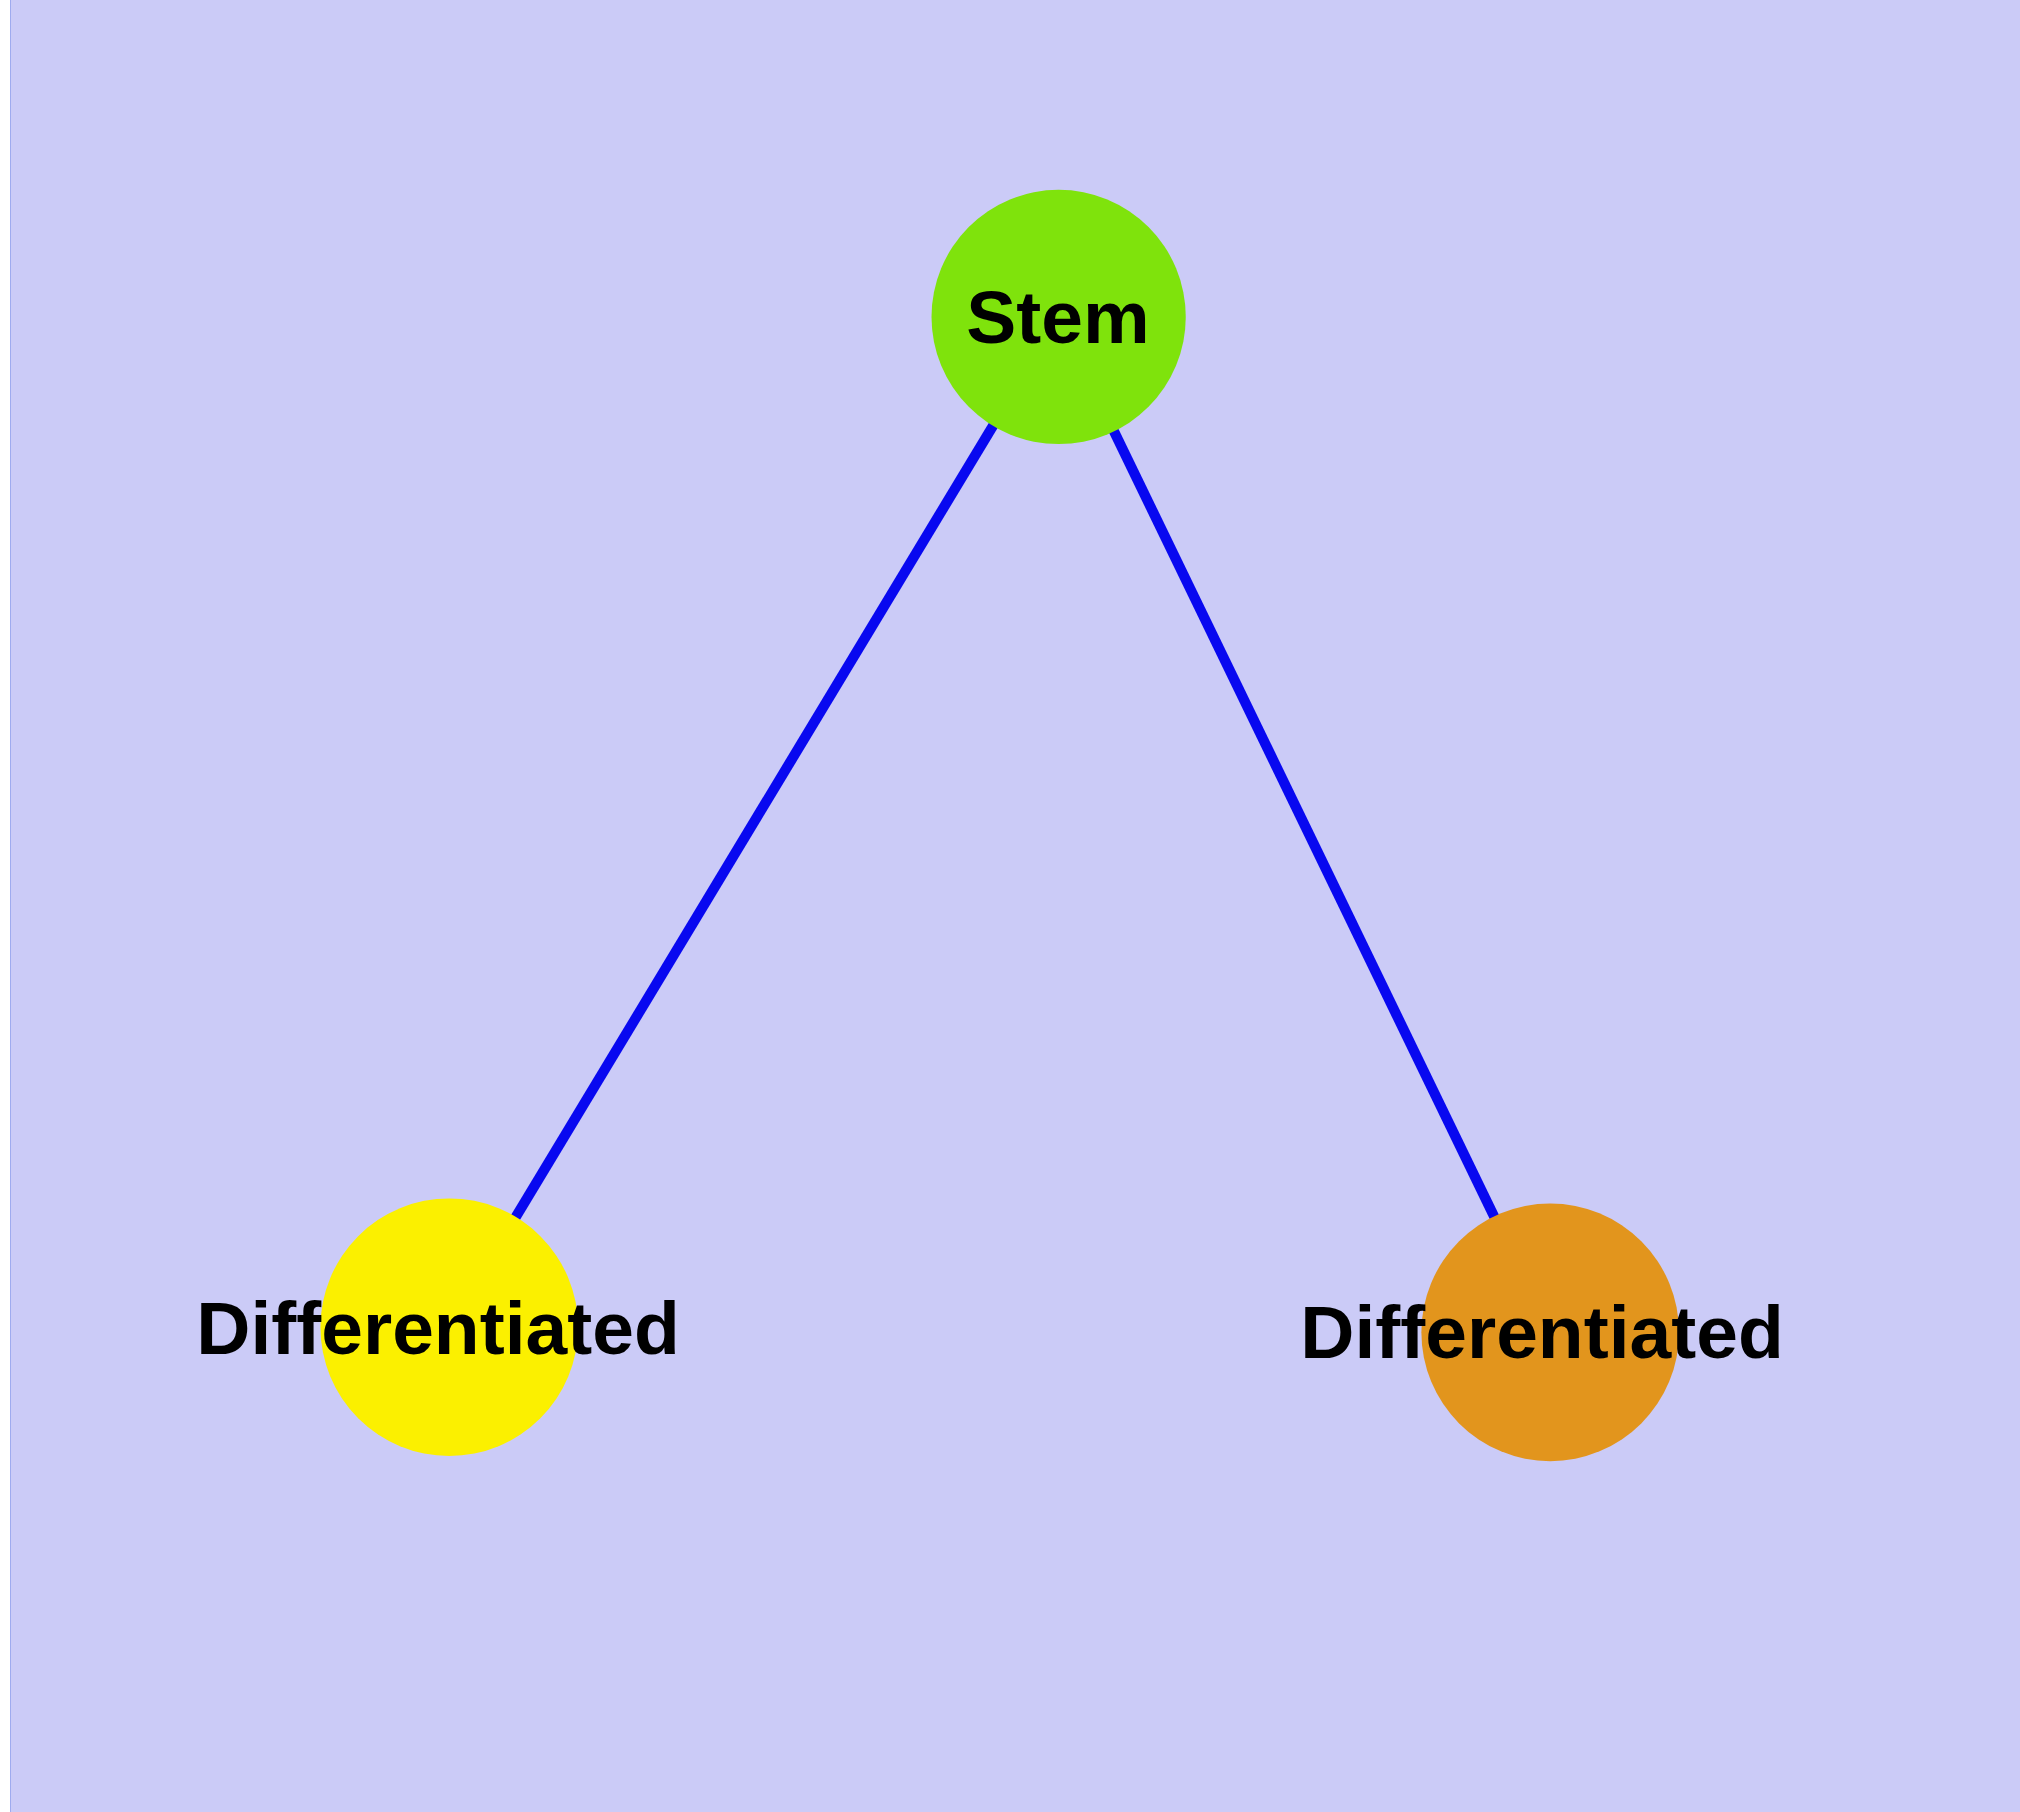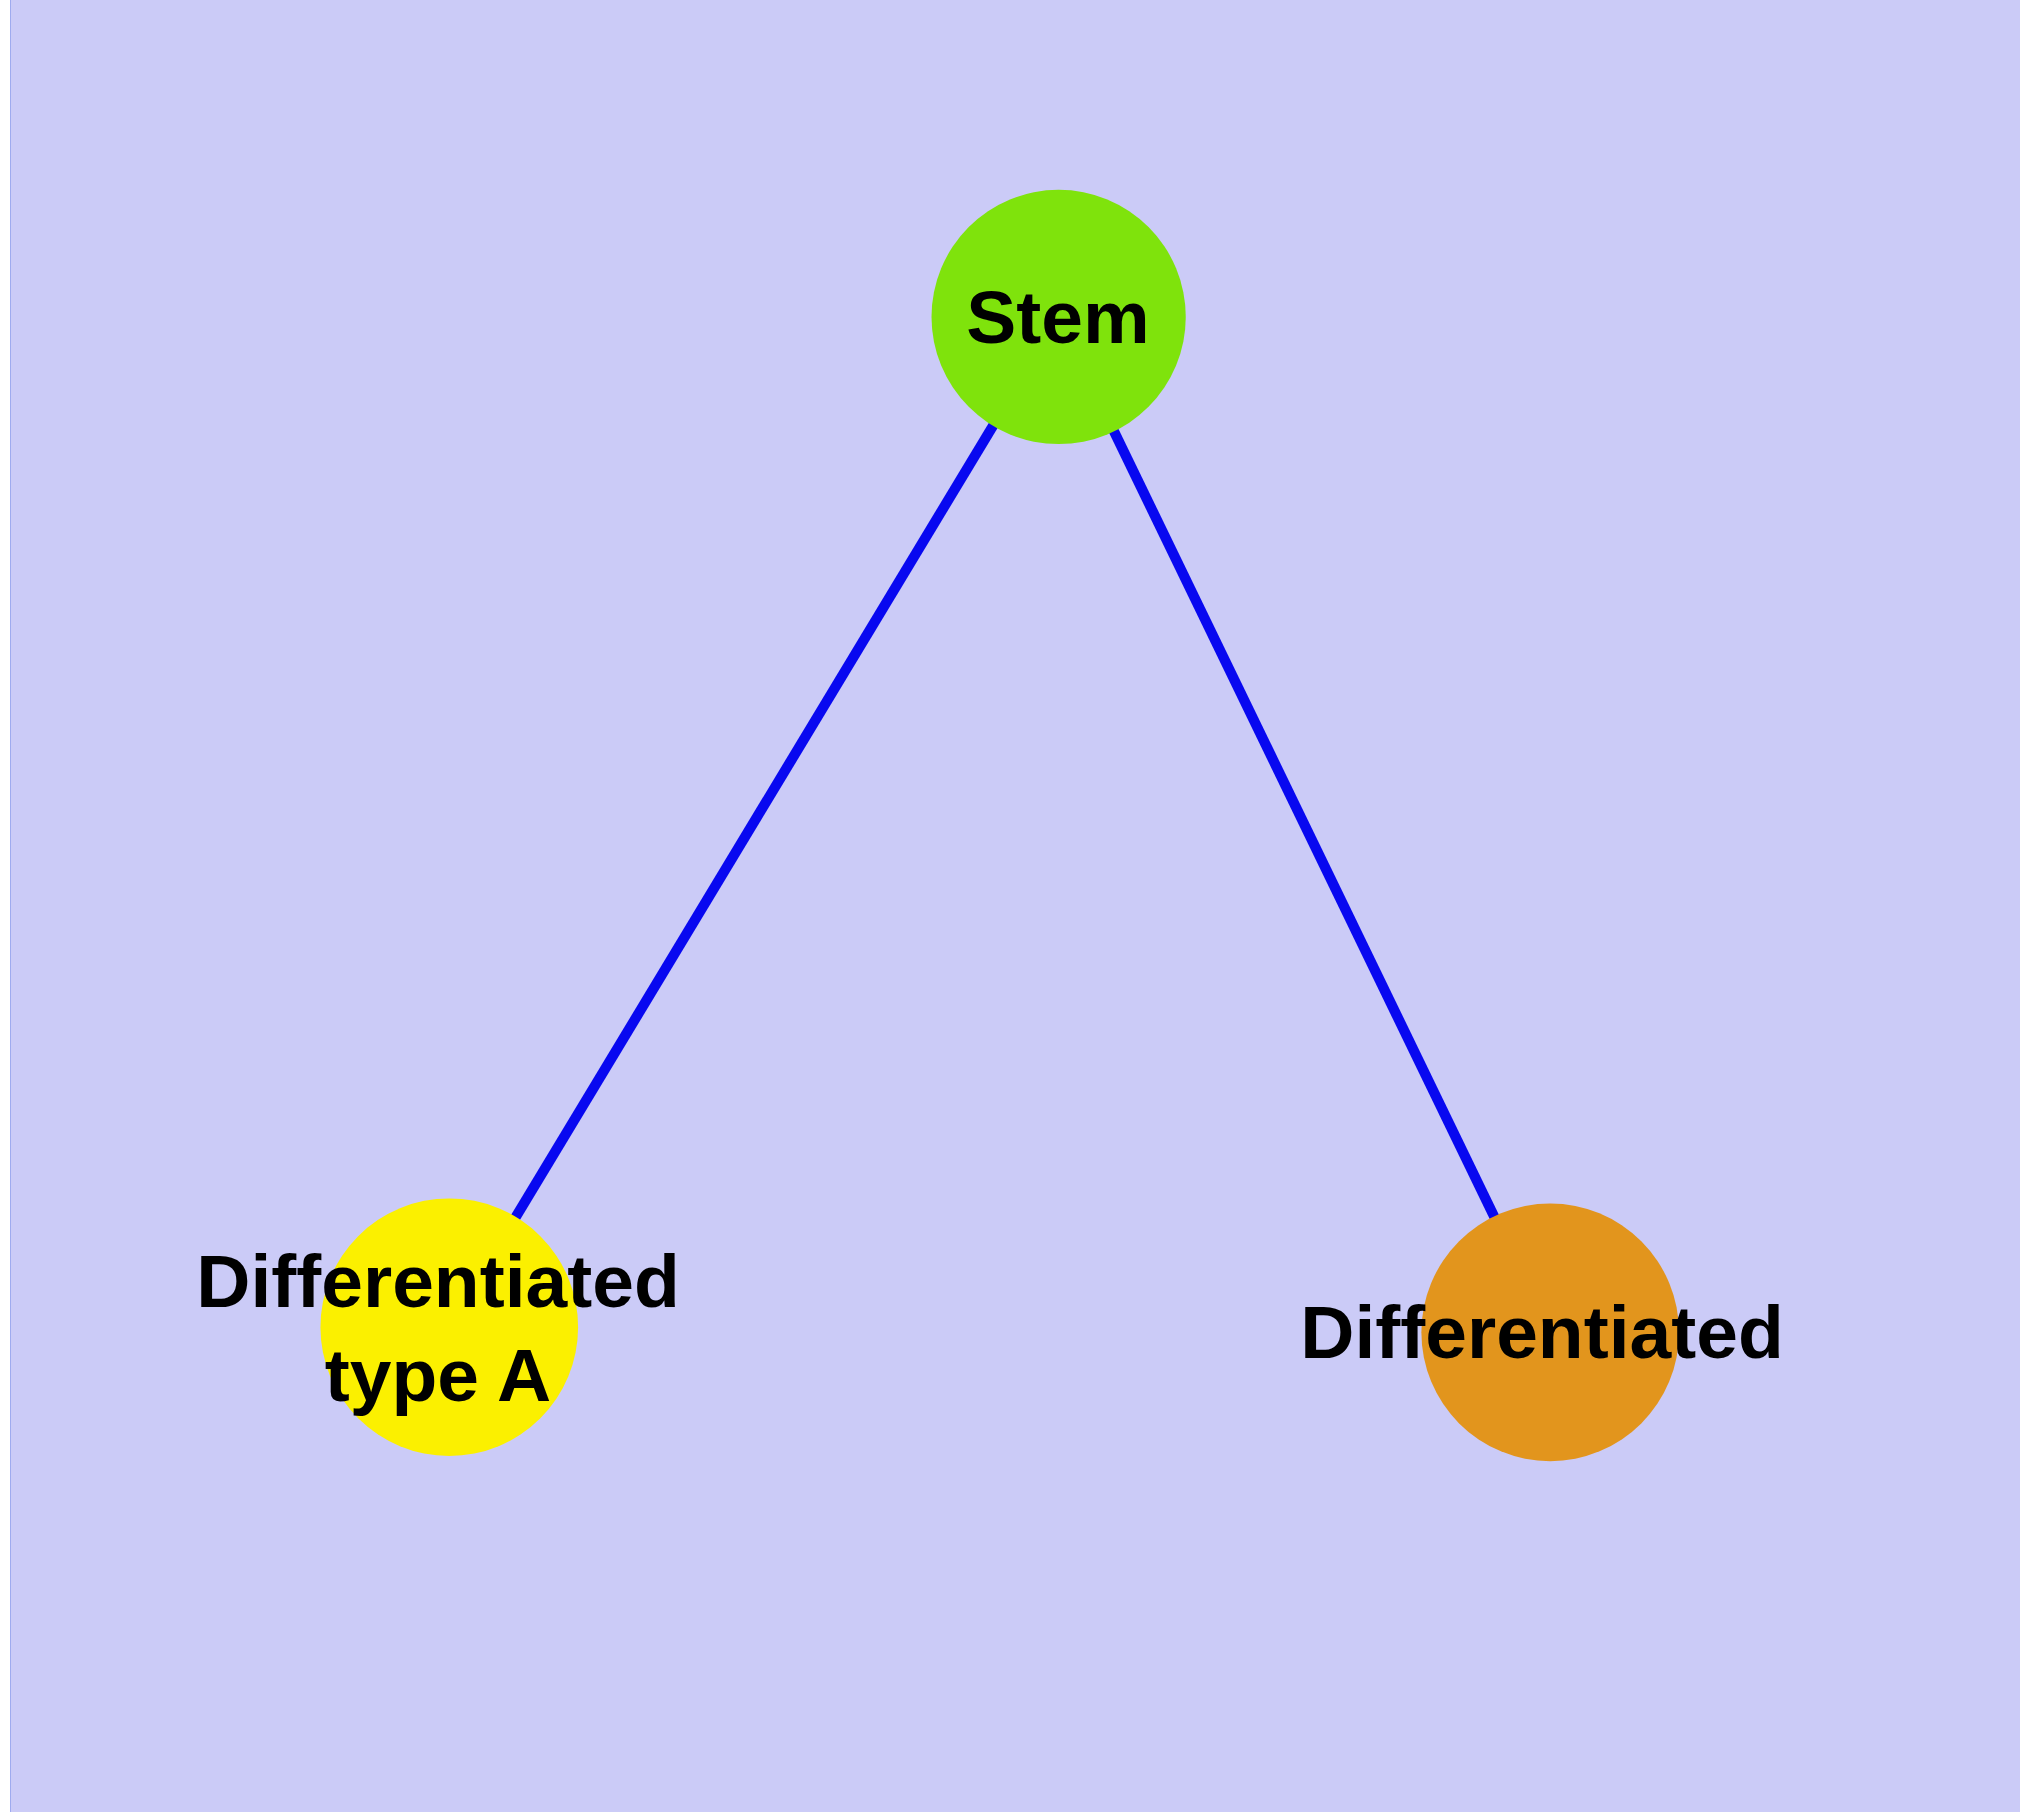--- a/index.html
+++ b/index.html
@@ -48,21 +48,20 @@
     <circle cx="518" cy="1566" r="152" stroke-width="7" fill="#FBF000"></circle>
     <circle cx="1817" cy="1572" r="152" stroke-width="7" fill="#E2951D"></circle>
   </svg>
 
   <div class="node-label" style="left: 1048px; top: 317px;">
     <div>Stem</div>
   </div>
 
   <div class="node-label" style="left: 428px; top: 1328px;">
     <div>Differentiated</div>
-    <div>type A</div>
   </div>
 
   <div class="node-label" style="left: 1532px; top: 1332px;">
     <div>Differentiated</div>
   </div>
 
 </div>
 
 
 </body></html>

